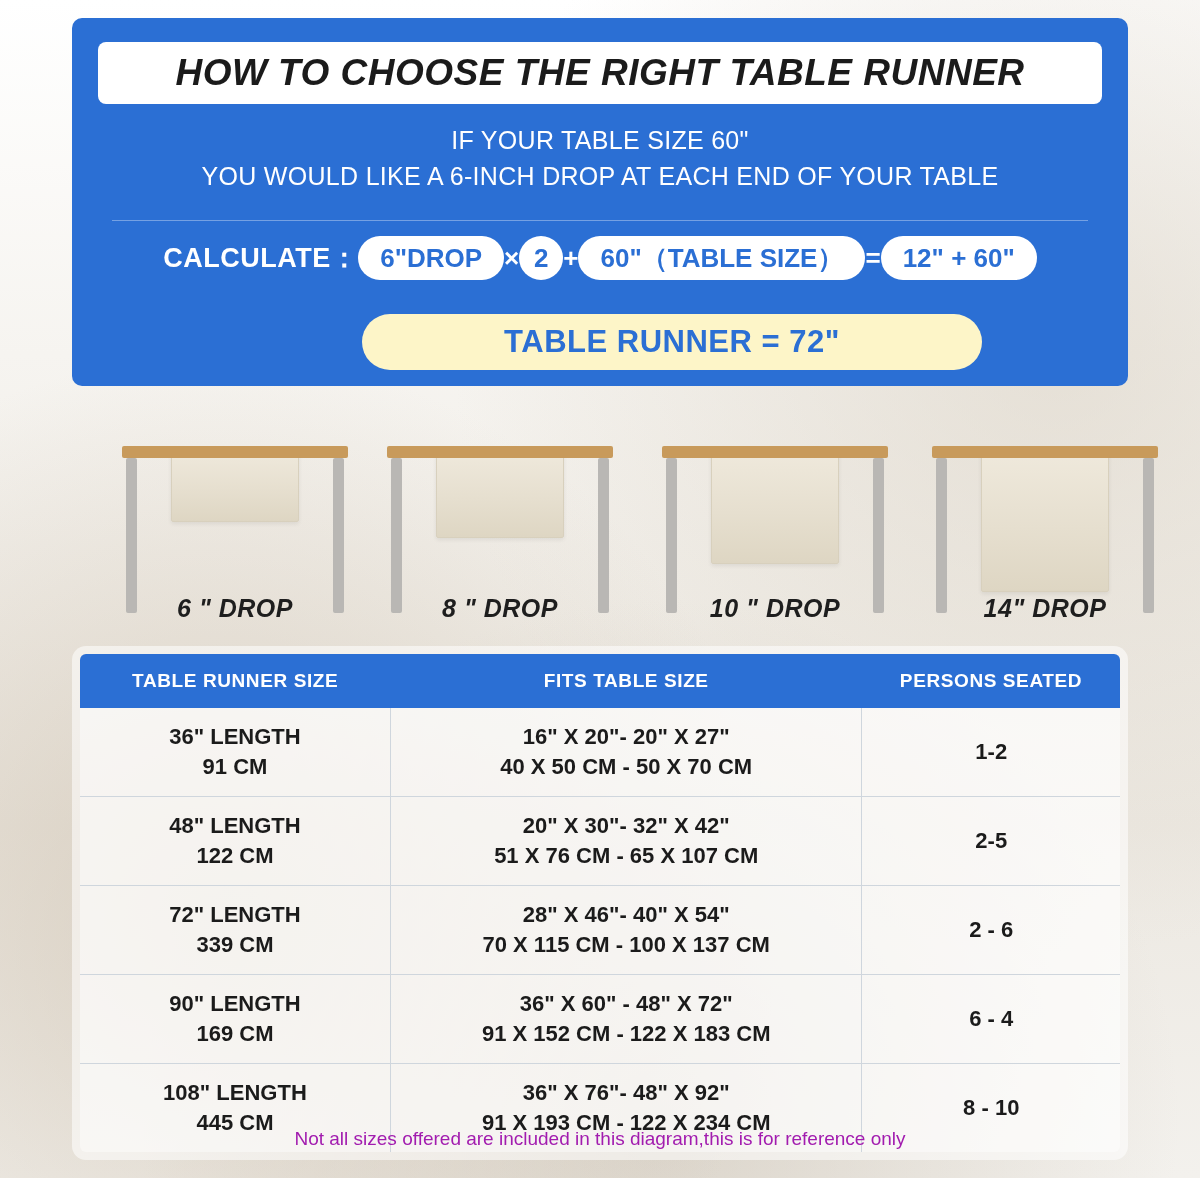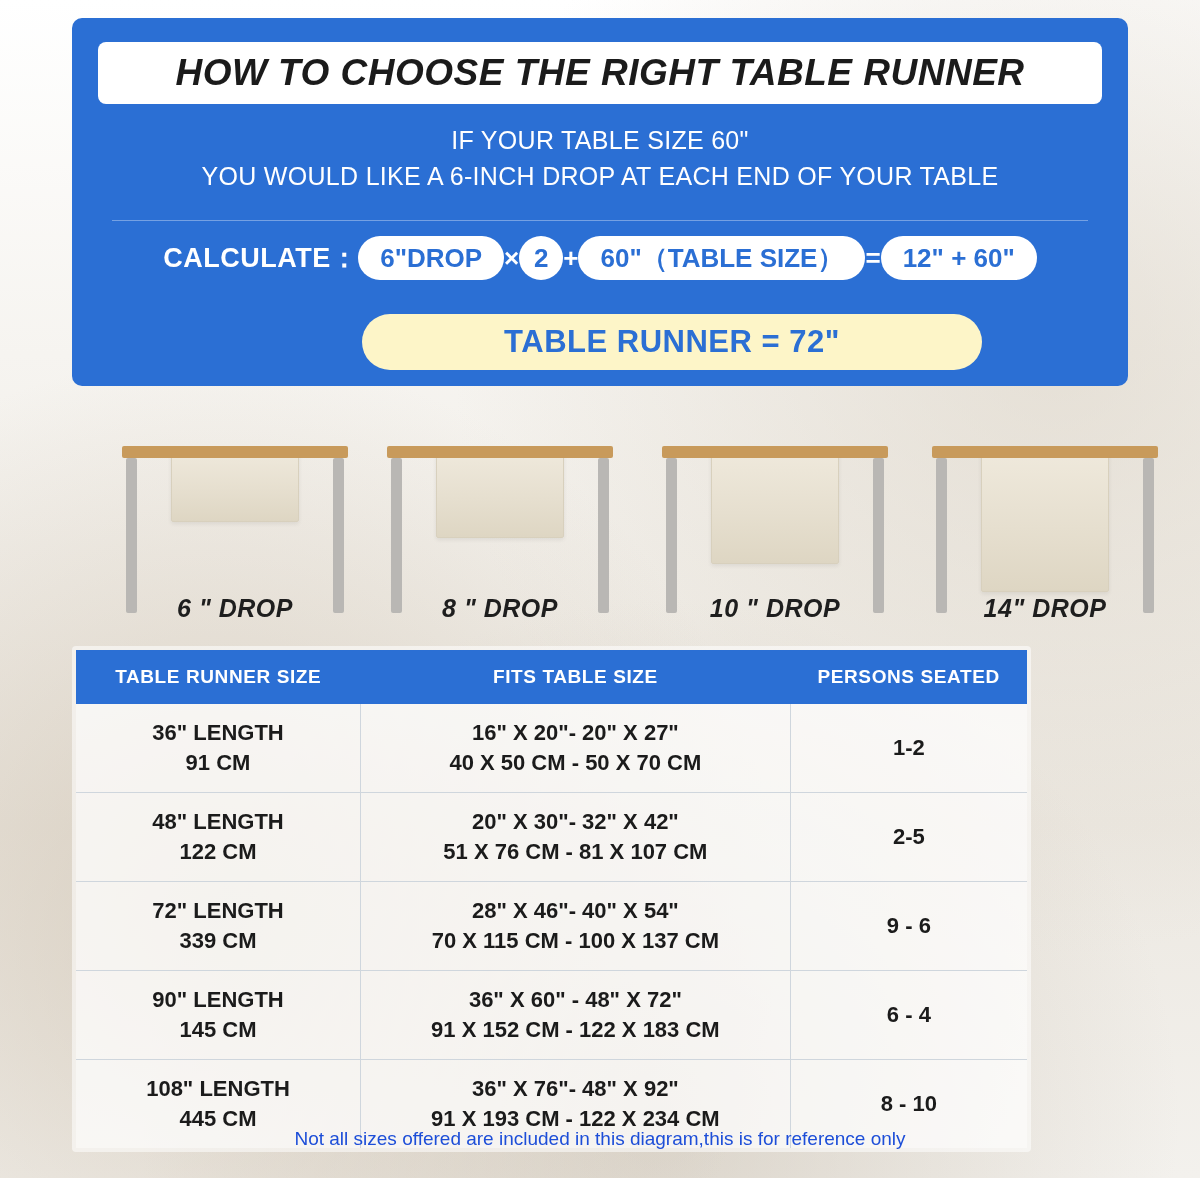--- a/index.html
+++ b/index.html
@@ -189,25 +189,25 @@
     font-weight: bold;
     color: #1e1e1e;
     letter-spacing: 0.5px;
   }
 
   
   .size-table {
     position: absolute;
     left: 72px;
     top: 646px;
-    width: 959px;
+    width: 1056px;
     border-collapse: collapse;
     background: rgba(255,255,255,0.55);
-    border: 4px solid #15803d;
-    border-radius: 4px;
+    border: 8px solid #15803d;
+    border-radius: 14px;
     overflow: hidden;
   }
   .size-table thead th {
     background: #2b6fd4;
     color: #ffffff;
     font-size: 19px;
     font-weight: bold;
     letter-spacing: 0.6px;
     padding: 16px 6px;
     text-align: center;
@@ -232,21 +232,21 @@
   .col-fits { width: 45%; font-weight: bold; }
   .col-persons { width: 25%; font-weight: bold; margin-top: 18px; }
   .cell-line2 { display: block; }
   .footnote {
     position: absolute;
     left: 72px;
     top: 1128px;
     width: 1056px;
     text-align: center;
     font-size: 19px;
-    color: #1d4ed8;
+    color: #a21caf;
   }
 </style>
 </head>
 <body>
 
 <div class="bg-wash"></div>
 
 <div class="page">
 
   <section class="calc-panel">
@@ -329,39 +329,39 @@
         </td>
         <td class="col-persons">1-2</td>
       </tr>
       <tr>
         <td class="col-runner">
           <span class="cell-line2">48" LENGTH</span>
           <span class="cell-line2">122 CM</span>
         </td>
         <td class="col-fits">
           <span class="cell-line2">20" X 30"- 32" X 42"</span>
-          <span class="cell-line2">51 X 76 CM - 81 X 107 CM</span>
+          <span class="cell-line2">51 X 76 CM - 65 X 107 CM</span>
         </td>
         <td class="col-persons">2-5</td>
       </tr>
       <tr>
         <td class="col-runner">
           <span class="cell-line2">72" LENGTH</span>
           <span class="cell-line2">339 CM</span>
         </td>
         <td class="col-fits">
           <span class="cell-line2">28" X 46"- 40" X 54"</span>
           <span class="cell-line2">70 X 115 CM - 100 X 137 CM</span>
         </td>
-        <td class="col-persons">9 - 6</td>
+        <td class="col-persons">2 - 6</td>
       </tr>
       <tr>
         <td class="col-runner">
           <span class="cell-line2">90" LENGTH</span>
-          <span class="cell-line2">145 CM</span>
+          <span class="cell-line2">169 CM</span>
         </td>
         <td class="col-fits">
           <span class="cell-line2">36" X 60" - 48" X 72"</span>
           <span class="cell-line2">91 X 152 CM - 122 X 183 CM</span>
         </td>
         <td class="col-persons">6 - 4</td>
       </tr>
       <tr>
         <td class="col-runner">
           <span class="cell-line2">108" LENGTH</span>

